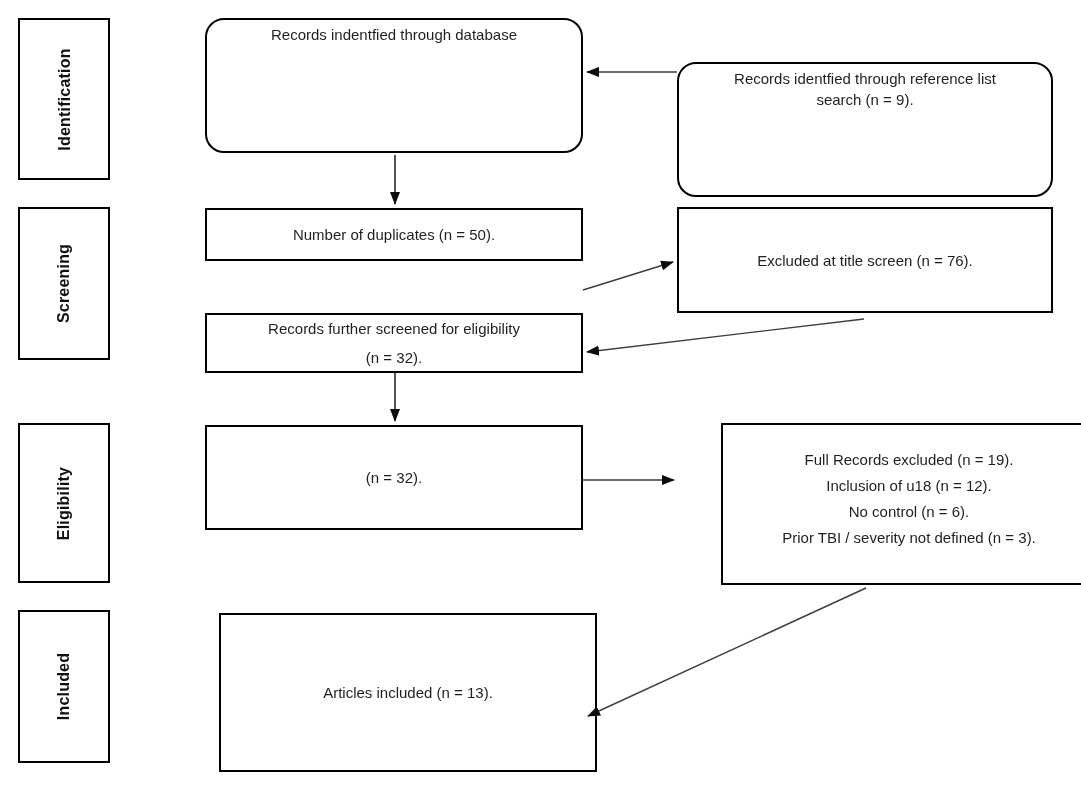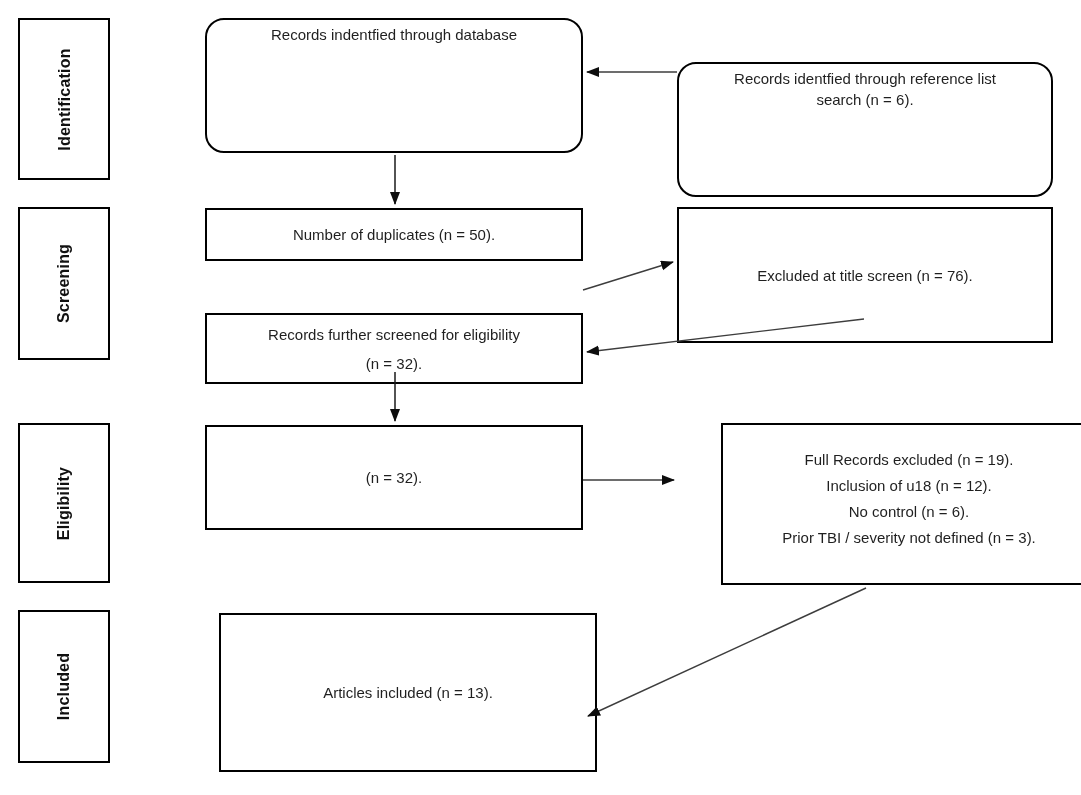--- a/index.html
+++ b/index.html
@@ -22,26 +22,26 @@
   }
   
   #stage-identification { left:18px; top:18px;  width:92px; height:162px; }
   #stage-screening      { left:18px; top:207px; width:92px; height:153px; }
   #stage-eligibility    { left:18px; top:423px; width:92px; height:160px; }
   #stage-included       { left:18px; top:610px; width:92px; height:153px; }
   
   #box-db-search   { left:205px; top:18px;  width:378px; height:135px; }
   #box-duplicates  { left:205px; top:208px; width:378px; height:53px; }
   #box-screened    { left:205px; top:259px; width:378px; height:56px; }
-  #box-further     { left:205px; top:313px; width:378px; height:71px;gap:8px; }
+  #box-further     { left:205px; top:313px; width:378px; height:60px;gap:8px; }
   #box-fulltext    { left:205px; top:425px; width:378px; height:105px; }
   #box-included    { left:219px; top:613px; width:378px; height:159px; }
   
   #box-ref-search     { left:677px; top:18px;  width:376px; height:135px;margin-top:44px; }
-  #box-excluded-title { left:677px; top:207px; width:376px; height:136px; }
+  #box-excluded-title { left:677px; top:207px; width:376px; height:106px; }
   #box-excluded-full  { left:677px; top:423px; width:376px; height:162px; padding-top:22px; line-height:26px;margin-left:44px; }
   #arrows-layer { position:absolute; left:0; top:0; width:1081px; height:795px; pointer-events:none; }
 </style>
 </head>
 <body>
 
 <div id="stage-area">
 
   <div class="box stage" id="stage-identification">
     <span>Identification</span>
@@ -54,21 +54,21 @@
   </div>
   <div class="box stage" id="stage-included">
     <span>Included</span>
   </div>
 
   <div class="box top-align" id="box-db-search">
     <div>Records indentfied through database</div>
   </div>
   <div class="box top-align" id="box-ref-search">
     <div>Records identfied through reference list</div>
-    <div>search (n = 6).</div>
+    <div>search (n = 9).</div>
   </div>
 
   <div class="box v-center" id="box-duplicates">
     <div>Number of duplicates (n = 50).</div>
   </div>
   <div class="box v-center" id="box-further">
     <div>Records further screened for eligibility</div>
     <div>(n = 32).</div>
   </div>
   <div class="box v-center" id="box-excluded-title">

